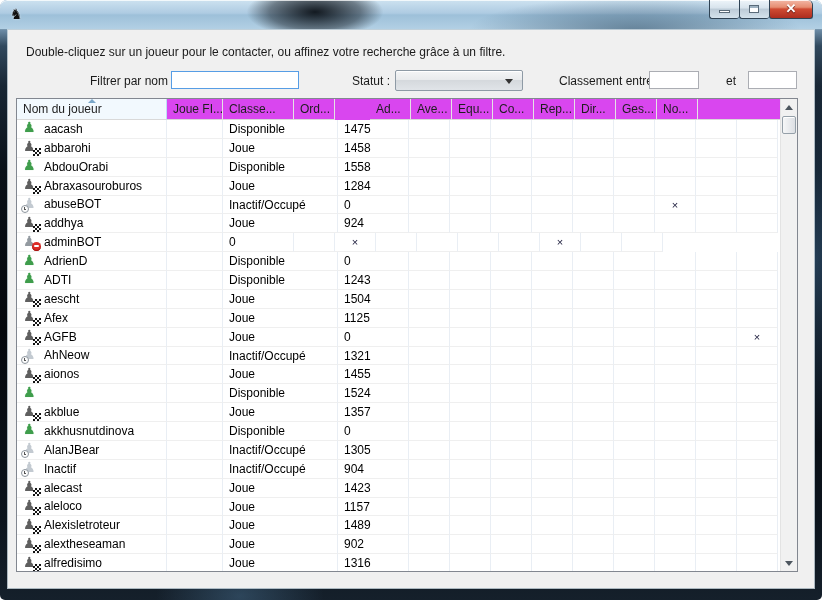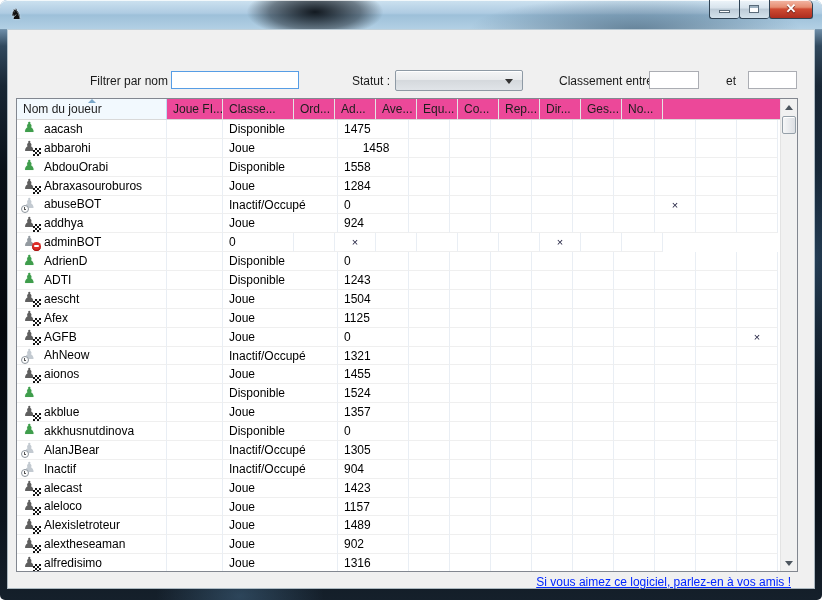--- a/index.html
+++ b/index.html
@@ -62,21 +62,21 @@
     box-shadow: inset 0 1px 0 #fff; }
   .combo-arrow { position:absolute; right:9px; top:8px; width:0; height:0;
     border-left:4px solid transparent; border-right:4px solid transparent; border-top:5px solid #333; }
   .combo-value { position:absolute; left:5px; top:3px; }
 
   
   .listview { position:absolute; left:8px; top:68px; width:782px; height:474px;
     background:#fff; border:1px solid #828790; overflow:hidden; }
   .lv-cols { position:absolute; left:0; top:0; right:17px; bottom:0; overflow:hidden; }
 
-  .lv-header { display:flex; height:21px; background:#ec4899; }
+  .lv-header { display:flex; height:21px; background:#d946ef; }
   .hcell { position:relative; height:21px; line-height:20px; padding-left:6px; color:#1e1e1e;
     border-right:1px solid #e4e4e4; border-bottom:1px solid #d9d9d9; white-space:nowrap; overflow:hidden; }
   .hcell.sorted { background:#f2f9fe; border-right:1px solid #bee0f5; }
   .hfill { flex:1; border-bottom:1px solid #d9d9d9; }
   .sort-arrow { position:absolute; top:0; left:50%; margin-left:-4px; width:0; height:0;
     border-left:4px solid transparent; border-right:4px solid transparent;
     border-bottom:4px solid #7ba7c9; }
 
   .lv-body { position:absolute; top:21px; left:0; right:0; bottom:0; overflow:hidden; }
   .lrow { display:flex; height:18.875px; }
@@ -134,20 +134,21 @@
           <span class="glyph-max"></span>
         </div>
       <div class="wbtn btn-close">
           <span class="glyph-close">✕</span>
         </div>
     </div>
   </div>
 
   <div class="client">
 
+    <div class="instruction">Double-cliquez sur un joueur pour le contacter, ou affinez votre recherche grâce à un filtre.</div>
 
     <span class="flabel" style="left:82px; top:44px;">Filtrer par nom :</span>
     <input class="txt focused" style="left: 163px; top: 41px; width: 128px;" value="">
 
     <span class="flabel" style="left:344px; top:44px;">Statut :</span>
     <div class="combo" style="left:387px; top:40px;">
       <span class="combo-value"></span>
       <span class="combo-arrow"></span>
     </div>
 
@@ -156,21 +157,21 @@
     <span class="flabel" style="left:718px; top:44px;">et</span>
     <input class="txt" style="left: 740px; top: 41px; width: 49px;" value="">
 
     <div class="listview">
       <div class="lv-cols">
         <div class="lv-header">
             <div class="hcell sorted" style="width: 150px;"><span class="sort-arrow"></span>Nom du joueur</div>
             <div class="hcell" style="width: 56px;">Joue FI...</div>
             <div class="hcell" style="width: 71px;">Classe...</div>
             <div class="hcell" style="width: 41px;">Ord...</div>
-            <div class="hcell" style="width: 41px;">Ad...</div>
+            <div class="hcell" style="width: 41px; margin-left: 35px;">Ad...</div>
             <div class="hcell" style="width: 41px;">Ave...</div>
             <div class="hcell" style="width: 41px;">Equ...</div>
             <div class="hcell" style="width: 41px;">Co...</div>
             <div class="hcell" style="width: 41px;">Rep...</div>
             <div class="hcell" style="width: 41px;">Dir...</div>
             <div class="hcell" style="width: 41px;">Ges...</div>
             <div class="hcell" style="width: 41px;">No...</div>
             <div class="hfill"></div>
           </div>
         <div class="lv-body">
@@ -197,21 +198,21 @@
             <div class="lrow">
               <div class="cell c0" style="width: 150px;">
                 <span class="picon playing">
                   <span class="pawn">♟</span>
                   <span class="ov ov-playing"></span>
                 </span>
                 <span class="pname">abbarohi</span>
               </div>
               <div class="cell c1" style="width: 56px;"></div>
               <div class="cell c2" style="width: 115px;">Joue</div>
-              <div class="cell c3" style="width: 71px; text-align: center;">1458</div>
+              <div class="cell c3" style="width: 71px;">1458</div>
               <div class="cell c4 small" style="width: 41px;"></div>
               <div class="cell c5 small" style="width: 41px;"></div>
               <div class="cell c6 small" style="width: 41px;"></div>
               <div class="cell c7 small" style="width: 41px;"></div>
               <div class="cell c8 small" style="width: 41px;"></div>
               <div class="cell c9 small" style="width: 41px;"></div>
               <div class="cell c10 small" style="width: 41px;"></div>
               <div class="cell c11 small" style="width: 41px;"></div>
               <div class="cell c12 small" style="width: 41px;"></div>
             </div>
@@ -676,16 +677,15 @@
         <div class="sc-btn sc-up">
             <span class="tri-up"></span>
           </div>
         <div class="sc-thumb"></div>
         <div class="sc-btn sc-down">
             <span class="tri-down"></span>
           </div>
       </div>
     </div>
 
-    <span class="footer-link">Si vous aimez ce logiciel, parlez-en à vos amis !</span>
 
   </div>
 </div>
 
 </body></html>

